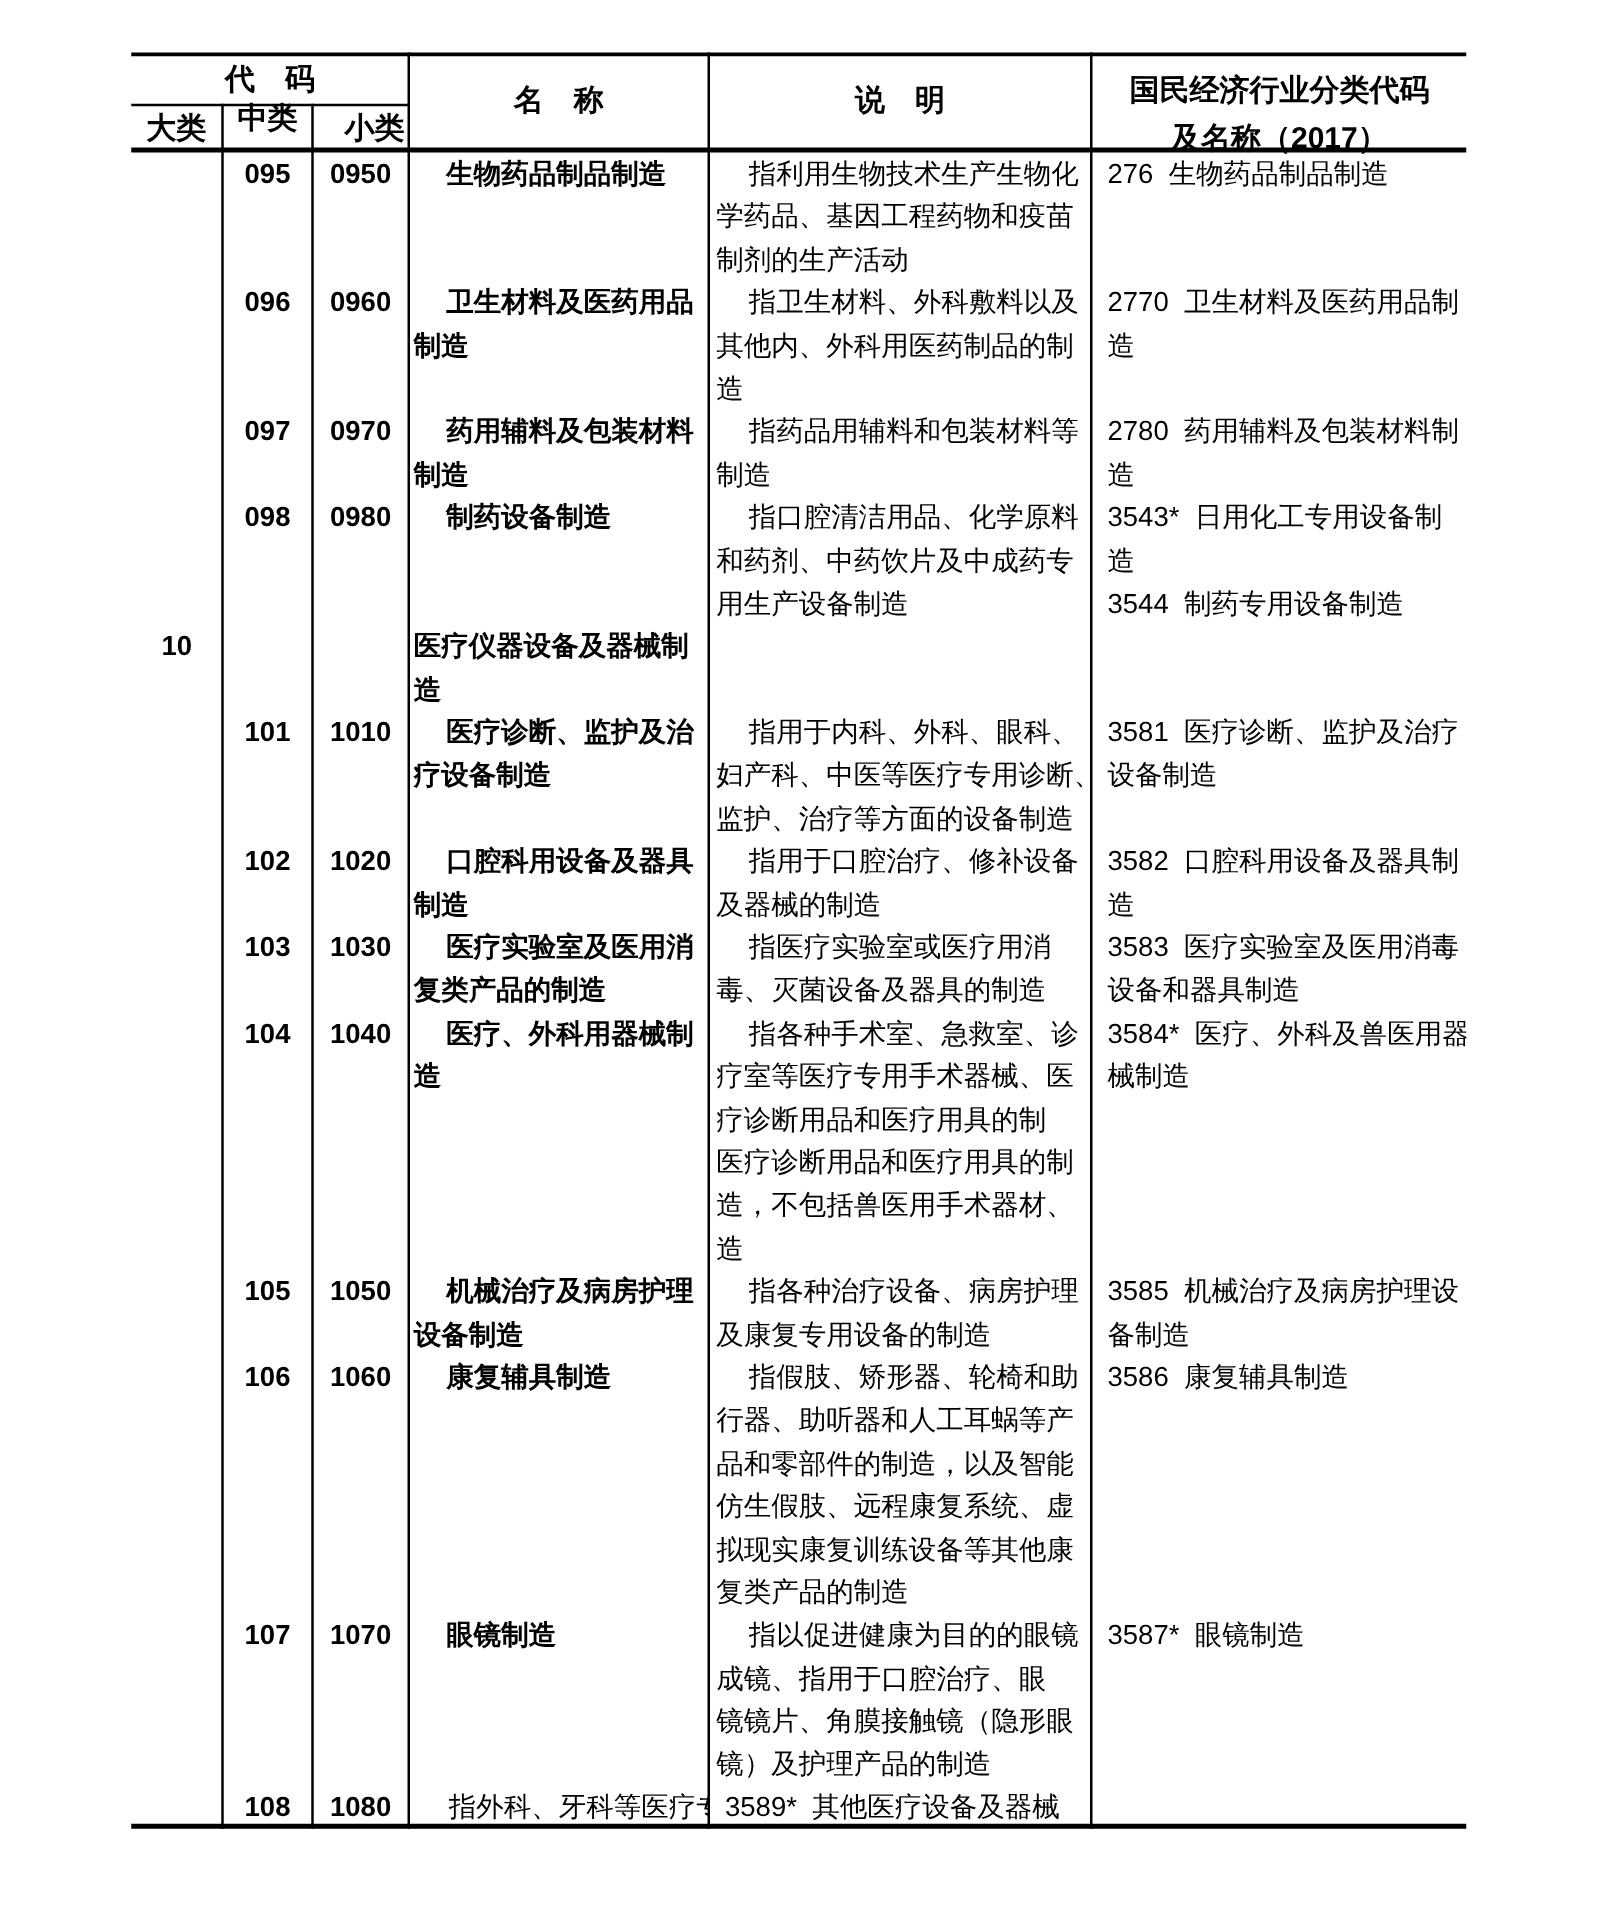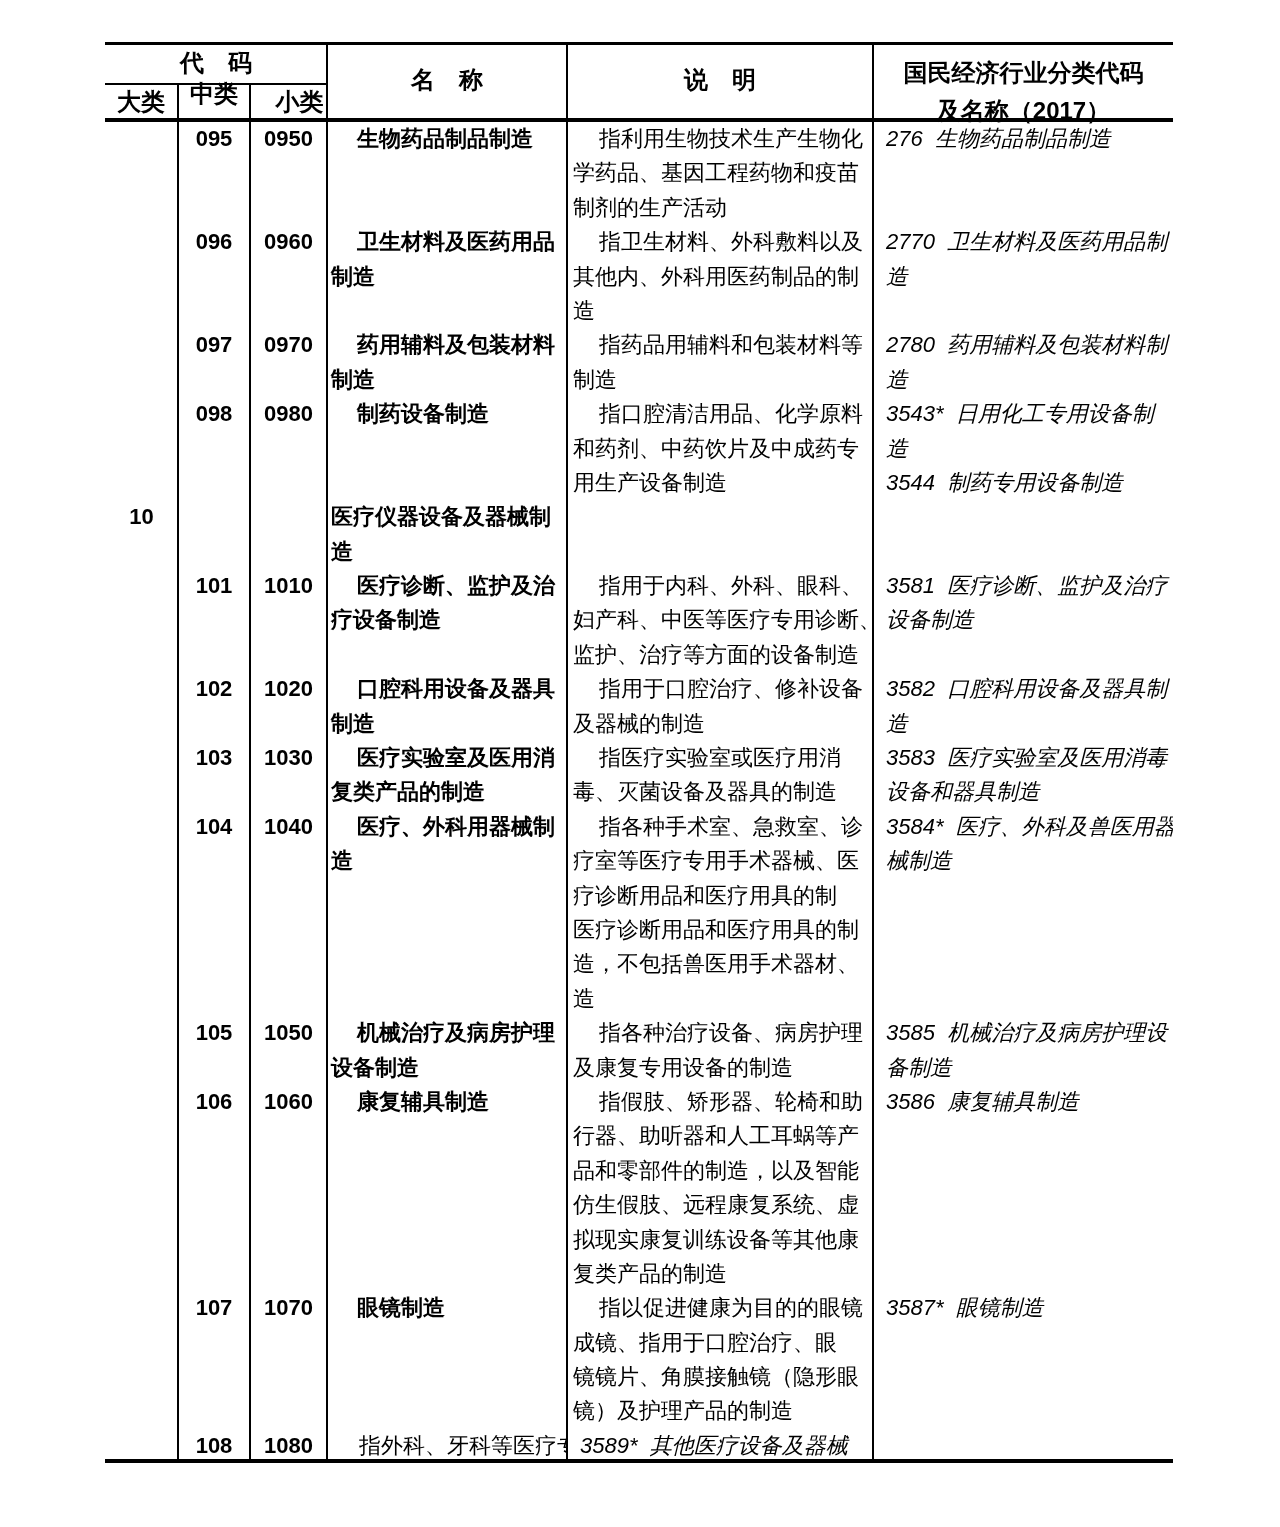--- a/index.html
+++ b/index.html
@@ -36,21 +36,21 @@
   .h-nec div{height:38px;display:flex;align-items:center;}
   
   .tbody{position:absolute;left:0;top:80px;width:1068px;}
   .trow{display:grid;grid-template-columns:73px 72px 77px 240px 306px 300px;}
   .cell{overflow:hidden;}
   .ln{height:34.4px;line-height:34.4px;font-size:22px;white-space:pre;}
   .c-maj .ln,.c-mid .ln,.c-sub .ln{text-align:center;font-weight:bold;}
   .c-name{padding-left:4px;}
   .c-name .ln{font-weight:bold;}
   .c-desc{padding-left:6px;}
-  .c-nec{padding-left:13px;font-style:italic;}
+  .c-nec{padding-left:13px;}
   .ln.ind{text-indent:26px;}
 </style>
 </head>
 <body>
 
 <div class="table-wrap">
 
   <div class="hline hl-top"></div>
   <div class="hline hl-code"></div>
   <div class="hline hl-headbot"></div>

